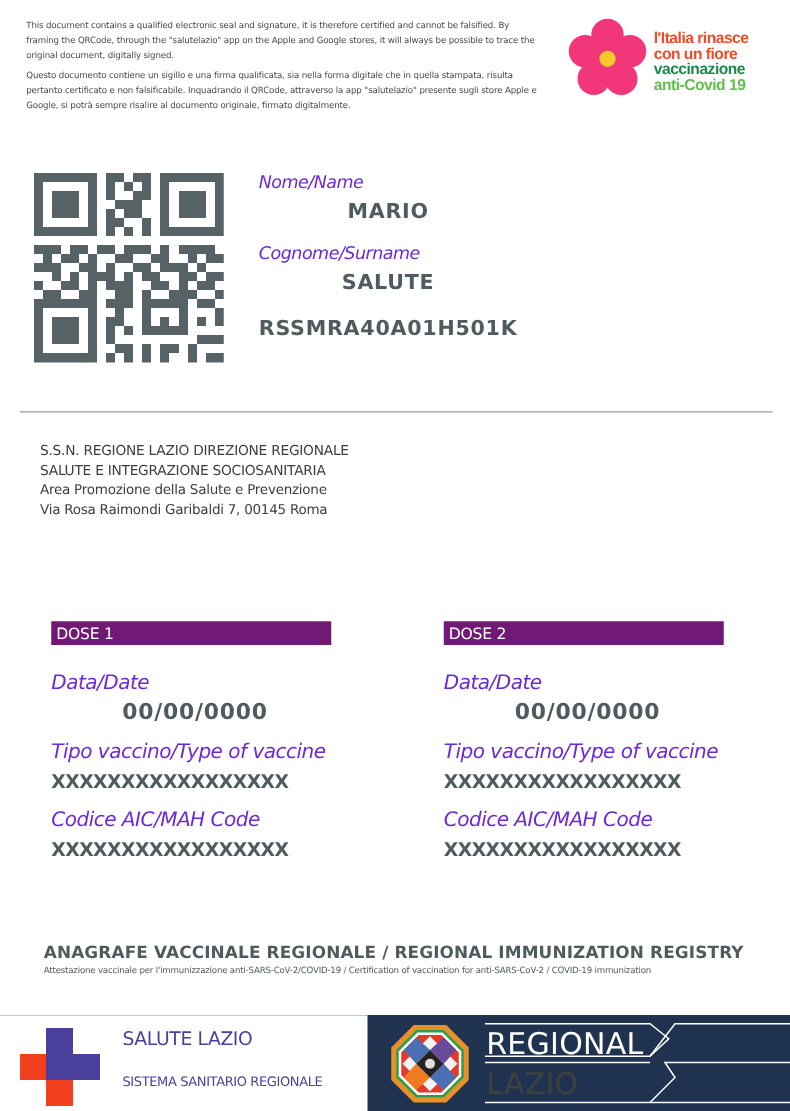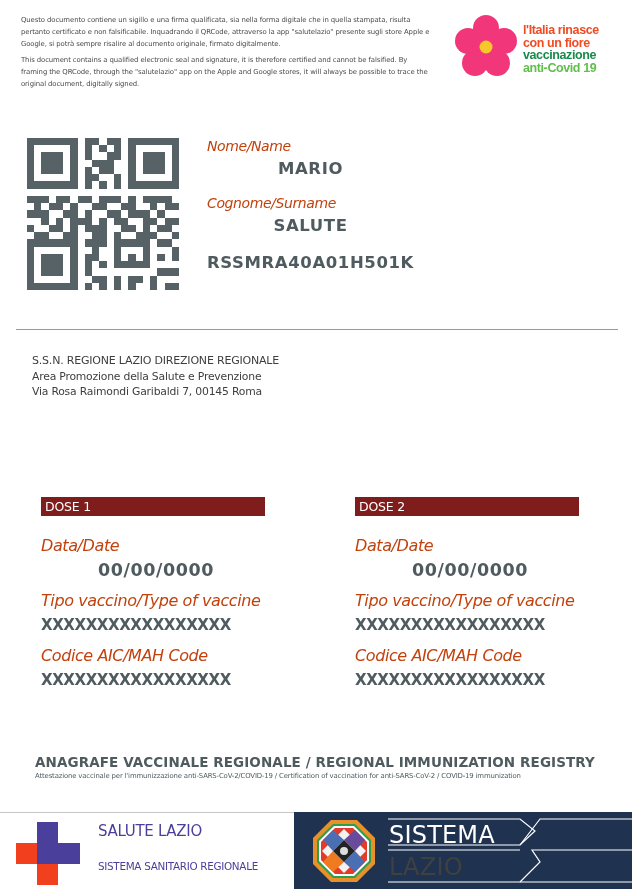--- a/index.html
+++ b/index.html
@@ -18,34 +18,34 @@
   .flower-text { left:523px; top:24px; font-family:"Liberation Sans", sans-serif; font-weight:bold; font-size:12.5px; line-height:12.5px; letter-spacing:-0.4px; }
   .ft-red { color:#ef4b24; }
   .ft-dgreen { color:#198a4c; }
   .ft-lgreen { color:#5fbf4b; }
 
   
   .qr { left:27px; top:138px; width:152px; height:152px; }
 
   
   .id-block { left:207px; top:136px; }
-  .lbl { font-family:"DejaVu Sans", sans-serif; font-style:italic; font-weight:300; font-size:14px; color:#c2410c; letter-spacing:-0.4px; }
+  .lbl { font-family:"DejaVu Sans", sans-serif; font-style:italic; font-weight:300; font-size:14px; color:#6d28d9; letter-spacing:-0.4px; }
   .val { font-family:"DejaVu Sans", sans-serif; font-weight:bold; font-size:16.5px; color:#4f5b5f; letter-spacing:0.6px;text-align:center; }
   .id-block .lbl { height:20px; line-height:20px; }
   .id-block .val { height:37px; line-height:26px; }
 
   .sep { left:16px; top:329px; width:602px; height:1px; background:#9a9a9a; }
 
   
   .addr { left:32px; top:353px; font-size:10.8px; line-height:15.5px; color:#3e3e3e; letter-spacing:-0.2px; }
   .addr .caps { font-size:11px; }
 
   
   .dose { width:230px; }
-  .dose-bar { height:19px; background:#7f1d1d; color:#fff; font-size:12.5px; line-height:19px; padding-left:4px; letter-spacing:-0.2px; }
+  .dose-bar { height:19px; background:#701a75; color:#fff; font-size:12.5px; line-height:19px; padding-left:4px; letter-spacing:-0.2px; }
   .dose .lbl { font-size:16px; height:27px; line-height:27px; margin-top:14px; }
   .dose .lbl.first { margin-top:16px; }
   .dose .val { font-size:17.5px; height:28px; line-height:22px; }
   .dose .xx { font-size:15px; font-weight:bold; letter-spacing:-0.4px; height:28px; line-height:22px; color:#4f5b5f; }
   .d1 { left:41px; top:497px; }
   .d1 .dose-bar { width:220px; }
   .d2 { left:355px; top:497px; }
   .d2 .dose-bar { width:220px; }
 
   
@@ -61,22 +61,22 @@
   .foot-right { left:294px; top:812px; width:338px; height:77px; background:#1f3250; }
   .emblem { left:311px; top:818px; width:66px; height:66px; }
   .regione { left:389px; top:821px; font-size:24px; color:#ffffff; letter-spacing:0.2px; line-height:28px; }
   .lazio { left:389px; top:853px; font-size:24px; color:#404040; letter-spacing:0.2px; line-height:28px; }
   .deco { left:380px; top:812px; width:252px; height:77px; }
 </style>
 </head>
 <body>
 
 <div class="abs notice">
+  <p>This document contains a qualified electronic seal and signature, it is therefore certified and cannot be falsified. By framing the QRCode, through the "salutelazio" app on the Apple and Google stores, it will always be possible to trace the original document, digitally signed.</p>
   <p>Questo documento contiene un sigillo e una firma qualificata, sia nella forma digitale che in quella stampata, risulta pertanto certificato e non falsificabile. Inquadrando il QRCode, attraverso la app "salutelazio" presente sugli store Apple e Google, si potrà sempre risalire al documento originale, firmato digitalmente.</p>
-  <p>This document contains a qualified electronic seal and signature, it is therefore certified and cannot be falsified. By framing the QRCode, through the "salutelazio" app on the Apple and Google stores, it will always be possible to trace the original document, digitally signed.</p>
 </div>
 
 <svg class="abs flower" viewBox="0 0 66 66">
   <g fill="#f2367a">
     <circle cx="33" cy="14" r="13"></circle>
     <circle cx="51" cy="27" r="13"></circle>
     <circle cx="44" cy="49" r="13"></circle>
     <circle cx="22" cy="49" r="13"></circle>
     <circle cx="15" cy="27" r="13"></circle>
     <circle cx="33" cy="33" r="14"></circle>
@@ -183,20 +183,21 @@
   <div class="val">MARIO</div>
   <div class="lbl">Cognome/Surname</div>
   <div class="val">SALUTE</div>
   <div class="val">RSSMRA40A01H501K</div>
 </div>
 
 <div class="abs sep"></div>
 
 <div class="abs addr">
   <div class="caps">S.S.N. REGIONE LAZIO DIREZIONE REGIONALE</div>
+  <div class="caps">SALUTE E INTEGRAZIONE SOCIOSANITARIA</div>
   <div>Area Promozione della Salute e Prevenzione</div>
   <div>Via Rosa Raimondi Garibaldi 7, 00145 Roma</div>
 </div>
 
 <div class="abs dose d1">
   <div class="dose-bar">DOSE 1</div>
   <div class="lbl first">Data/Date</div>
   <div class="val">00/00/0000</div>
   <div class="lbl" style="margin-top:0">Tipo vaccino/Type of vaccine</div>
   <div class="xx">XXXXXXXXXXXXXXXXX</div>
@@ -244,14 +245,14 @@
   <polygon points="23,8 43,8 58,23 58,43 43,58 23,58 8,43 8,23" fill="#ffffff"></polygon>
   <polygon points="24,10 42,10 56,24 56,42 42,56 24,56 10,42 10,24" fill="#e23b2b"></polygon>
   <polygon points="33,11 55,33 33,55 11,33" fill="#f3f3f3"></polygon>
   <polygon points="22,12 33,22 22,33 12,22" fill="#4a6fb3"></polygon>
   <polygon points="44,12 54,22 44,33 33,22" fill="#6a4a9a"></polygon>
   <polygon points="22,33 33,44 22,54 12,44" fill="#f07a1f"></polygon>
   <polygon points="44,33 54,44 44,54 33,44" fill="#4a6fb3"></polygon>
   <polygon points="33,22 44,33 33,44 22,33" fill="#222"></polygon>
   <circle cx="33" cy="33" r="4" fill="#ddd"></circle>
 </svg>
-<div class="abs regione">SISTEMA</div>
+<div class="abs regione">REGIONAL</div>
 <div class="abs lazio">LAZIO</div>
 
 </body></html>

